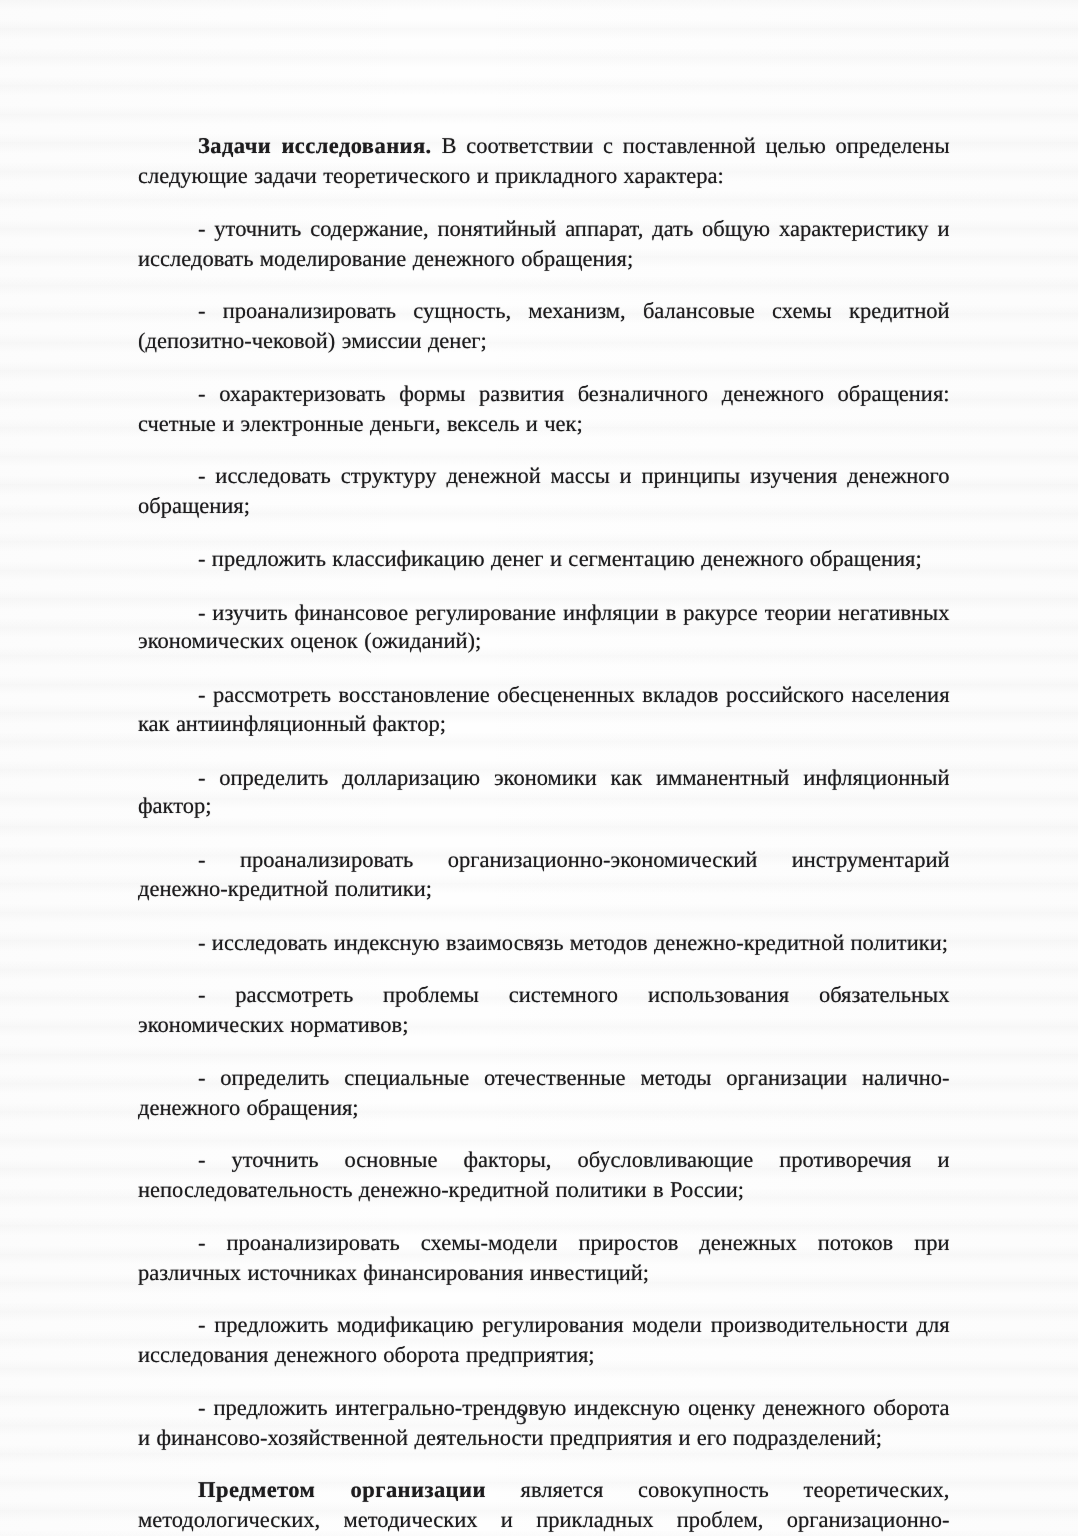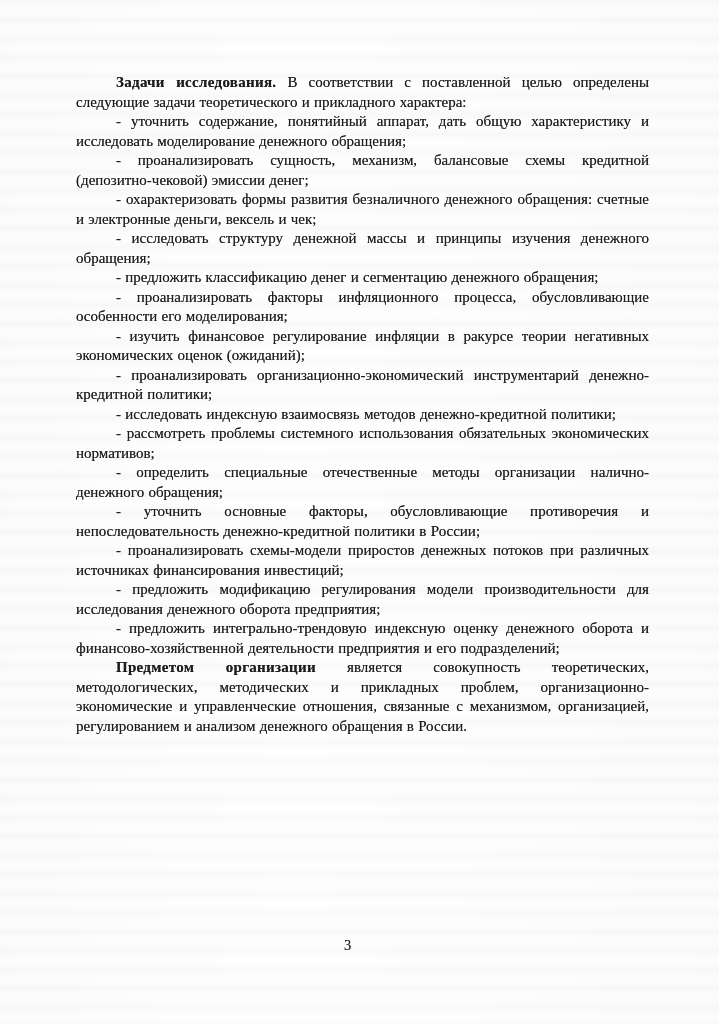--- a/index.html
+++ b/index.html
@@ -35,21 +35,21 @@
     top: 73px;
     left: 76px;
     width: 573px;
     color: #1d1c1e;
     font-size: 15px;
     line-height: 19.5px;
     text-align: justify;
     text-shadow: 0 0 0.6px rgba(45,45,45,0.75);
   }
   .content p {
-    margin: 0;
+    margin: 16px;
     text-indent: 40px;
     word-spacing: 0.5px;
   }
   .content strong {
     font-weight: bold;
     letter-spacing: 0.3px;
   }
   .page-number {
     position: absolute;
     top: 937px;
@@ -65,22 +65,23 @@
 <body>
 
 <div class="page">
   <div class="content">
       <p><strong>Задачи исследования.</strong> В соответствии с поставленной целью определены следующие задачи теоретического и прикладного характера:</p>
       <p>- уточнить содержание, понятийный аппарат, дать общую характеристику и исследовать моделирование денежного обращения;</p>
       <p>- проанализировать сущность, механизм, балансовые схемы кредитной (депозитно-чековой) эмиссии денег;</p>
       <p>- охарактеризовать формы развития безналичного денежного обращения: счетные и электронные деньги, вексель и чек;</p>
       <p>- исследовать структуру денежной массы и принципы изучения денежного обращения;</p>
       <p>- предложить классификацию денег и сегментацию денежного обращения;</p>
-      <p>- проанализировать факторы инфляционного процесса, обусловливающие особенности его моделирования;</p>
       <p>- изучить финансовое регулирование инфляции в ракурсе теории негативных экономических оценок (ожиданий);</p>
+      <p>- рассмотреть восстановление обесцененных вкладов российского населения как антиинфляционный фактор;</p>
+      <p>- определить долларизацию экономики как имманентный инфляционный фактор;</p>
       <p>- проанализировать организационно-экономический инструментарий денежно-кредитной политики;</p>
       <p>- исследовать индексную взаимосвязь методов денежно-кредитной политики;</p>
       <p>- рассмотреть проблемы системного использования обязательных экономических нормативов;</p>
       <p>- определить специальные отечественные методы организации налично-денежного обращения;</p>
       <p>- уточнить основные факторы, обусловливающие противоречия и непоследовательность денежно-кредитной политики в России;</p>
       <p>- проанализировать схемы-модели приростов денежных потоков при различных источниках финансирования инвестиций;</p>
       <p>- предложить модификацию регулирования модели производительности для исследования денежного оборота предприятия;</p>
       <p>- предложить интегрально-трендовую индексную оценку денежного оборота и финансово-хозяйственной деятельности предприятия и его подразделений;</p>
       <p><strong>Предметом организации</strong> является совокупность теоретических, методологических, методических и прикладных проблем, организационно-экономические и управленческие отношения, связанные с механизмом, организацией, регулированием и анализом денежного обращения в России.</p>
     </div>

